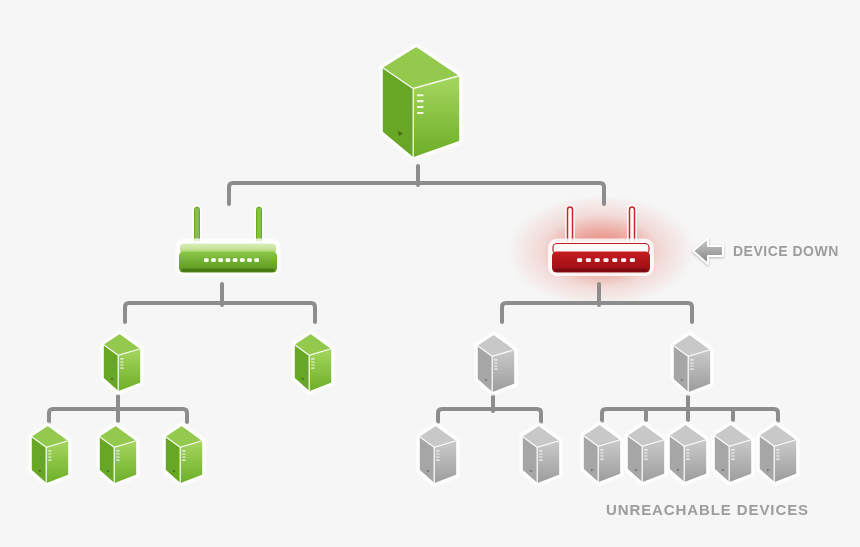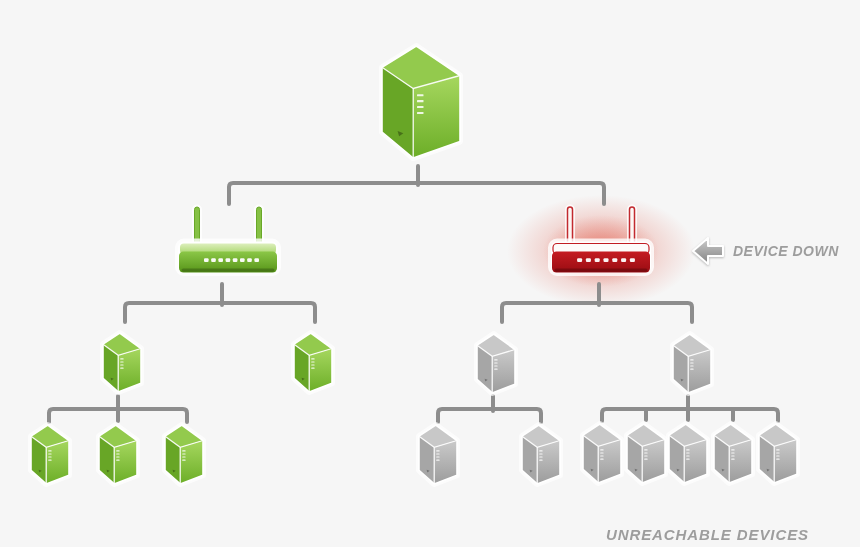--- a/index.html
+++ b/index.html
@@ -2,36 +2,35 @@
 <html style="--bg: #f6f6f6; --label-color: #9d9d9d;"><head>
 <meta charset="utf-8">
 <style>
   html,body{margin:0;padding:0;}
   body{font-family:"Liberation Sans",sans-serif;}
   .stage{
     position:relative;
     width:860px;height:547px;
     background:var(--bg,#f6f6f6);
     overflow:hidden;
-    font-style:italic;
   }
   .stage svg.scene{position:absolute;left:0;top:0;}
   .callout{
     position:absolute;left:692px;top:236px;
     display:flex;align-items:center;gap:9px;
   }
   .callout .arrow{filter:drop-shadow(0 1px 1px rgba(0,0,0,0.25));}
   .callout-text{
     font-size:14px;font-weight:600;
     letter-spacing:0.5px;
     color:var(--label-color,#9e9e9e);
     white-space:nowrap;
   }
   .unreachable-text{
-    position:absolute;left:606px;top:526px;
+    position:absolute;left:606px;top:501px;
     font-size:15px;font-weight:700;
     letter-spacing:0.9px;
     color:var(--label-color,#9b9b9b);
     white-space:nowrap;
   }
 </style>
 </head>
 <body>
 
 <div class="stage">

